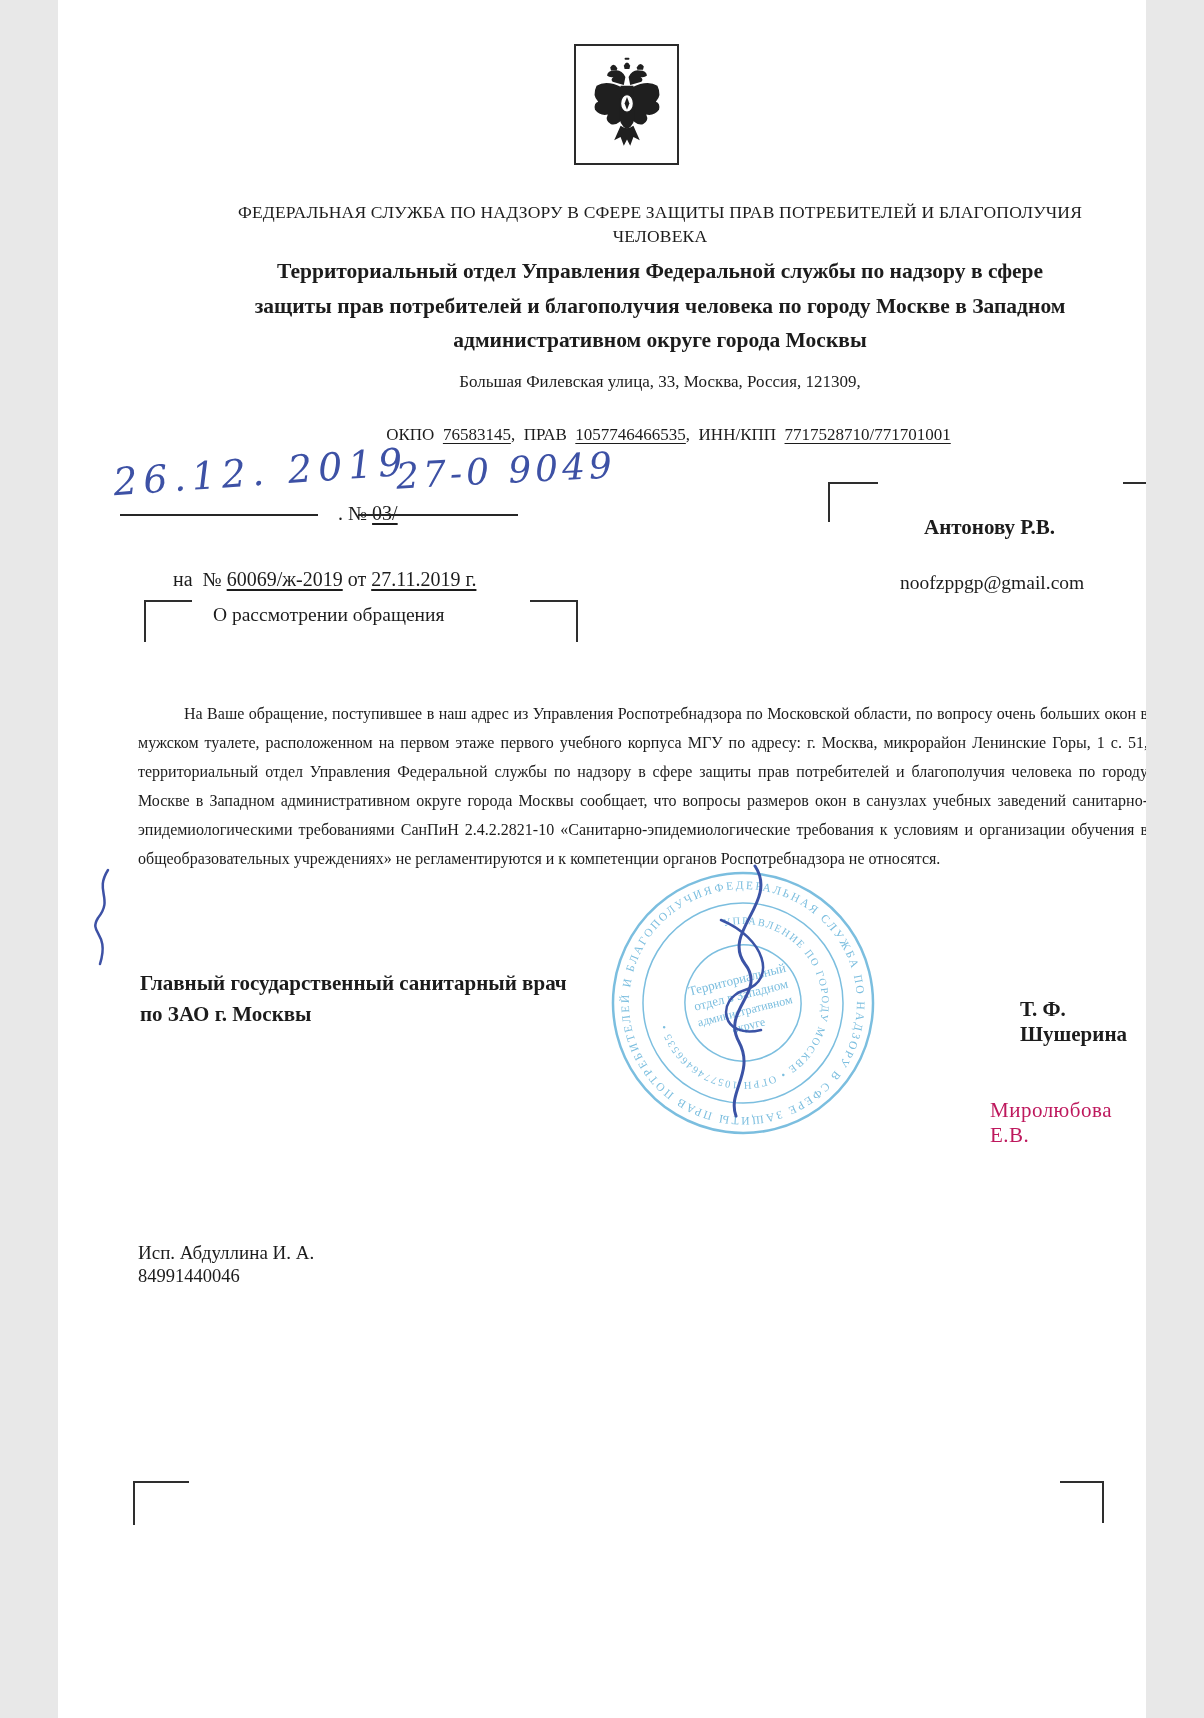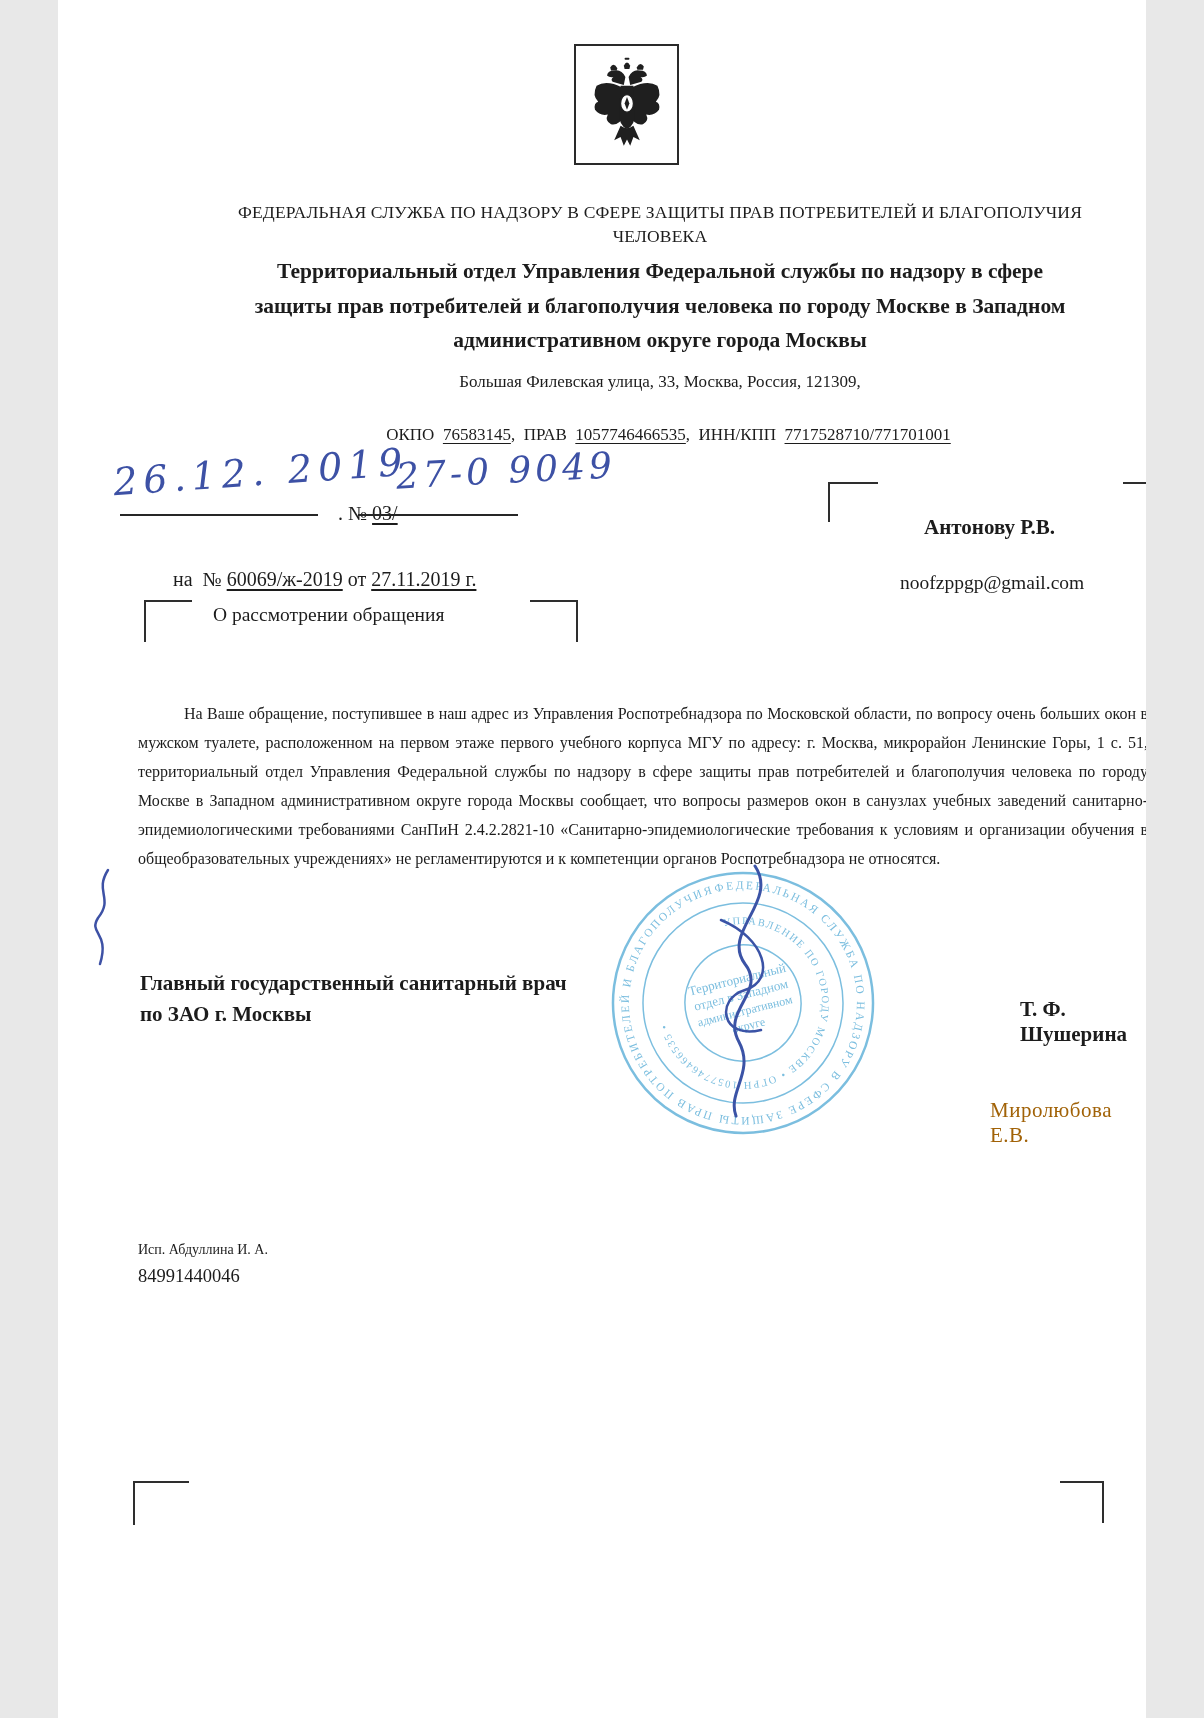--- a/index.html
+++ b/index.html
@@ -59,26 +59,26 @@
     left:80px;top:699px;width:1010px;
     font-size:16px;line-height:29px;
     text-align:justify;text-indent:46px;
   }
 
   .sig-pos{left:82px;top:968px;font-size:21px;font-weight:bold;line-height:31px;}
   .sig-name{left:962px;top:997px;font-size:21px;font-weight:bold;}
   .stamp-wrap{left:545px;top:858px;width:280px;height:290px;}
   .stamp-signer{
     left:932px;top:1098px;font-size:21px;
-    color:#a16207;letter-spacing:.5px;
+    color:#be185d;letter-spacing:.5px;
     font-family:"Liberation Serif", serif;
   }
   .pen-check{left:28px;top:866px;width:42px;height:104px;}
 
-  .footer-exec{left:80px;top:1242px;font-size:14px;}
+  .footer-exec{left:80px;top:1242px;font-size:19px;}
   .footer-phone{left:80px;top:1266px;font-size:18.5px;}
 </style>
 </head>
 <body>
 
 <div class="page">
 
   <div class="abs emblem-box">
     <svg width="80" height="100" viewBox="0 0 100 120">
       <g fill="#1f1f1f">

